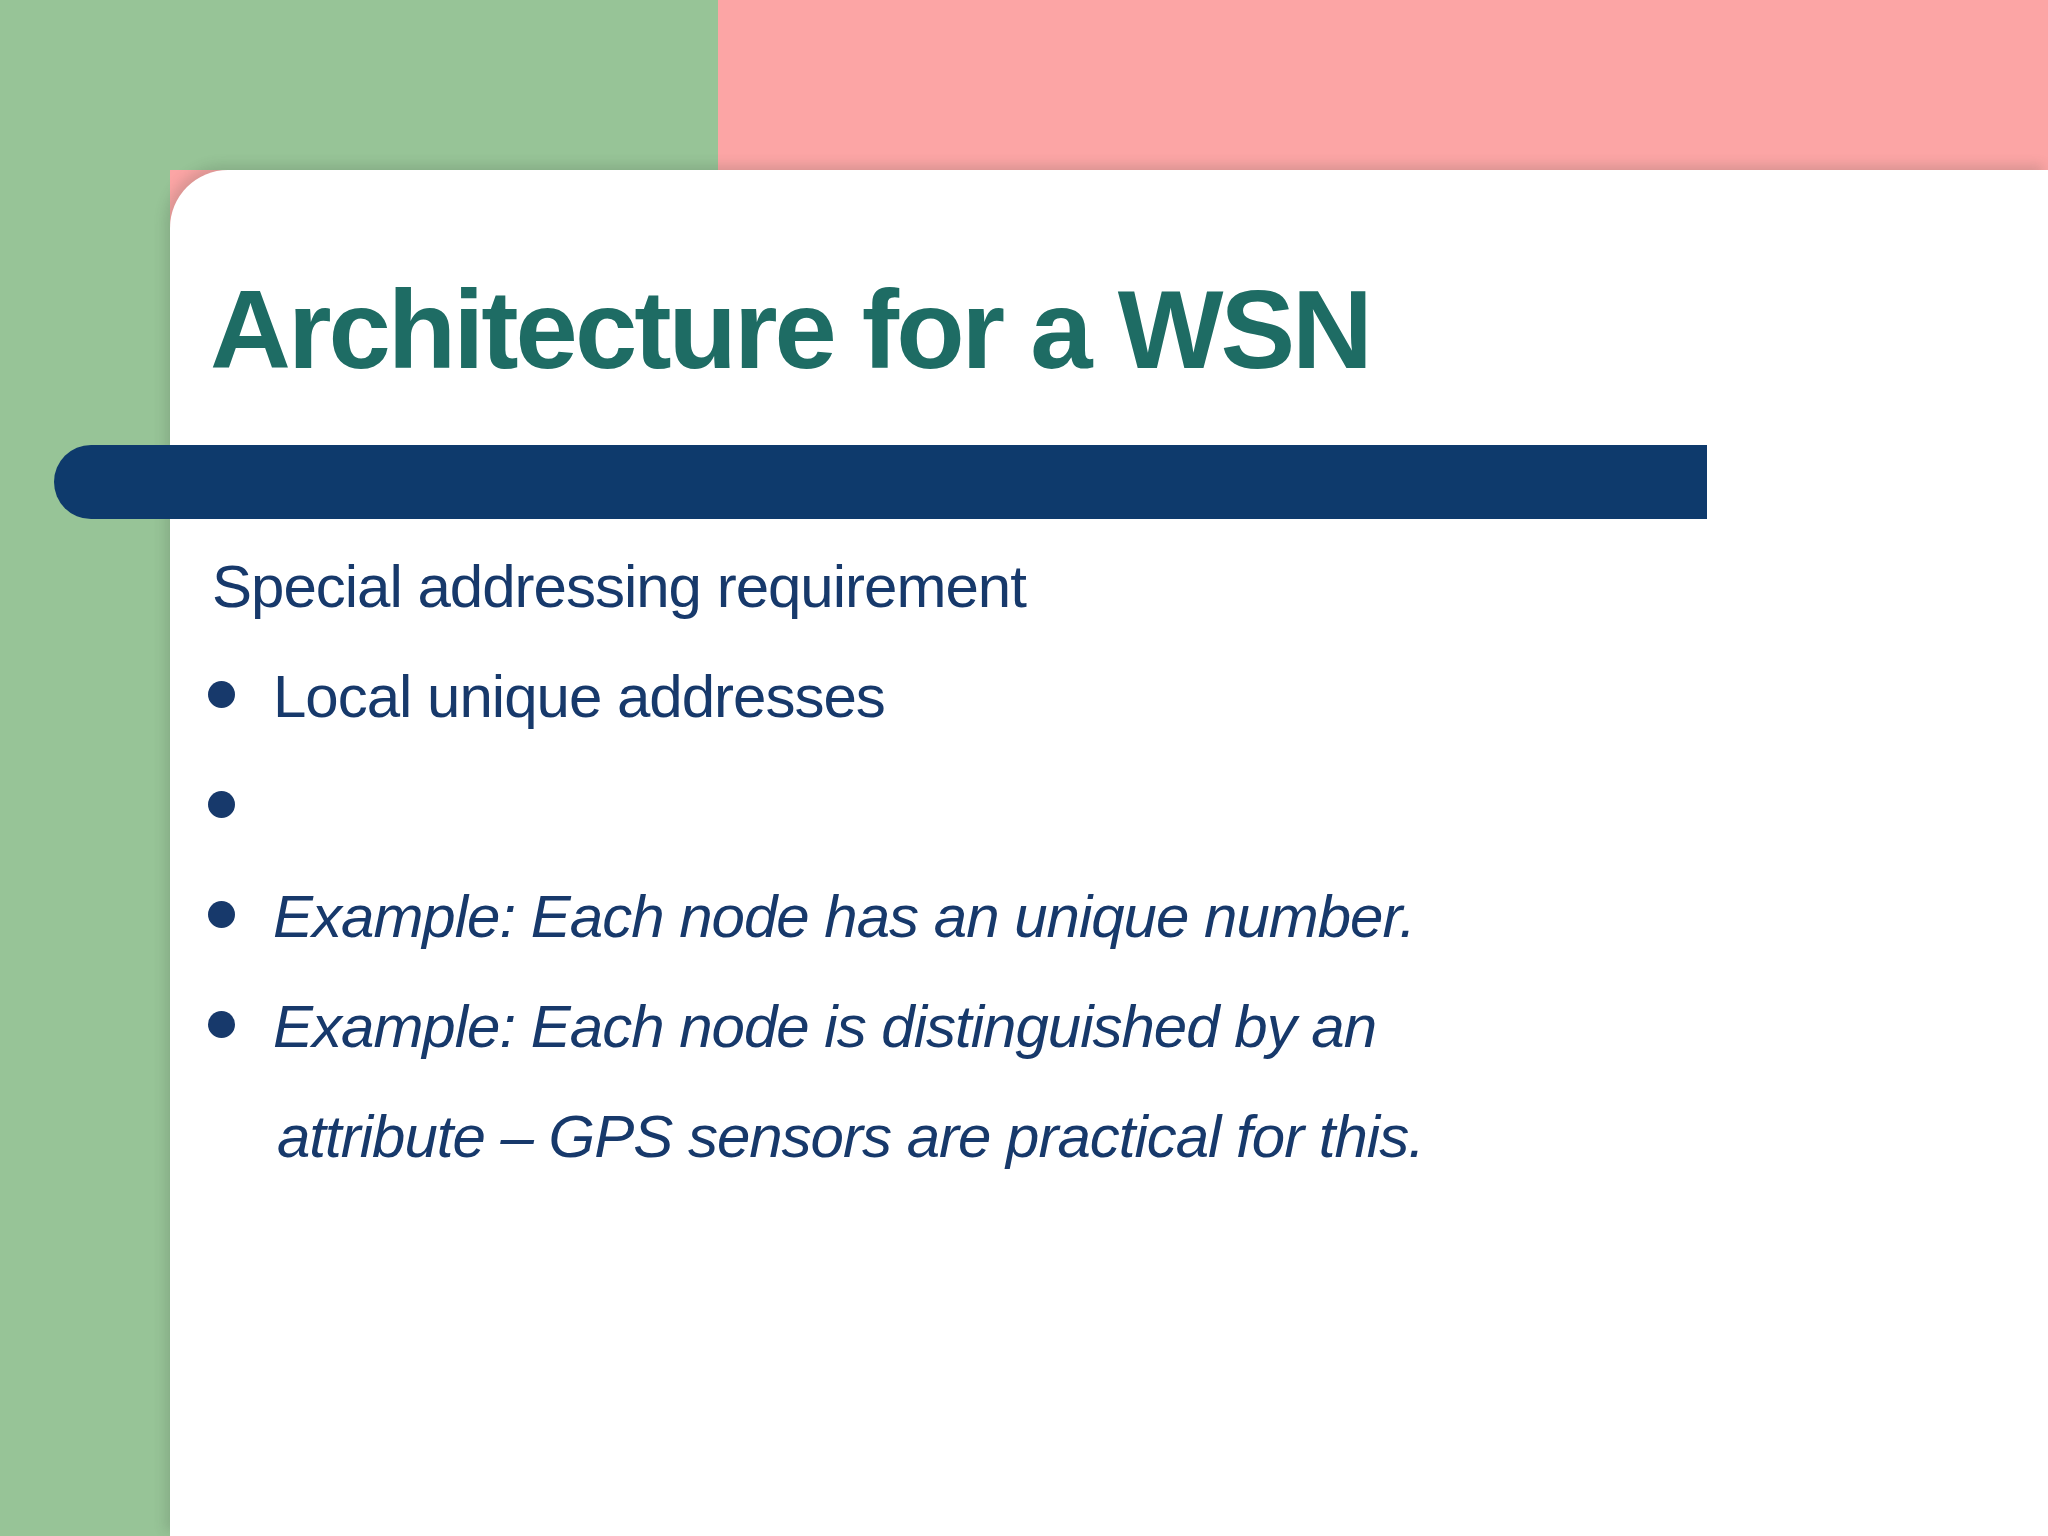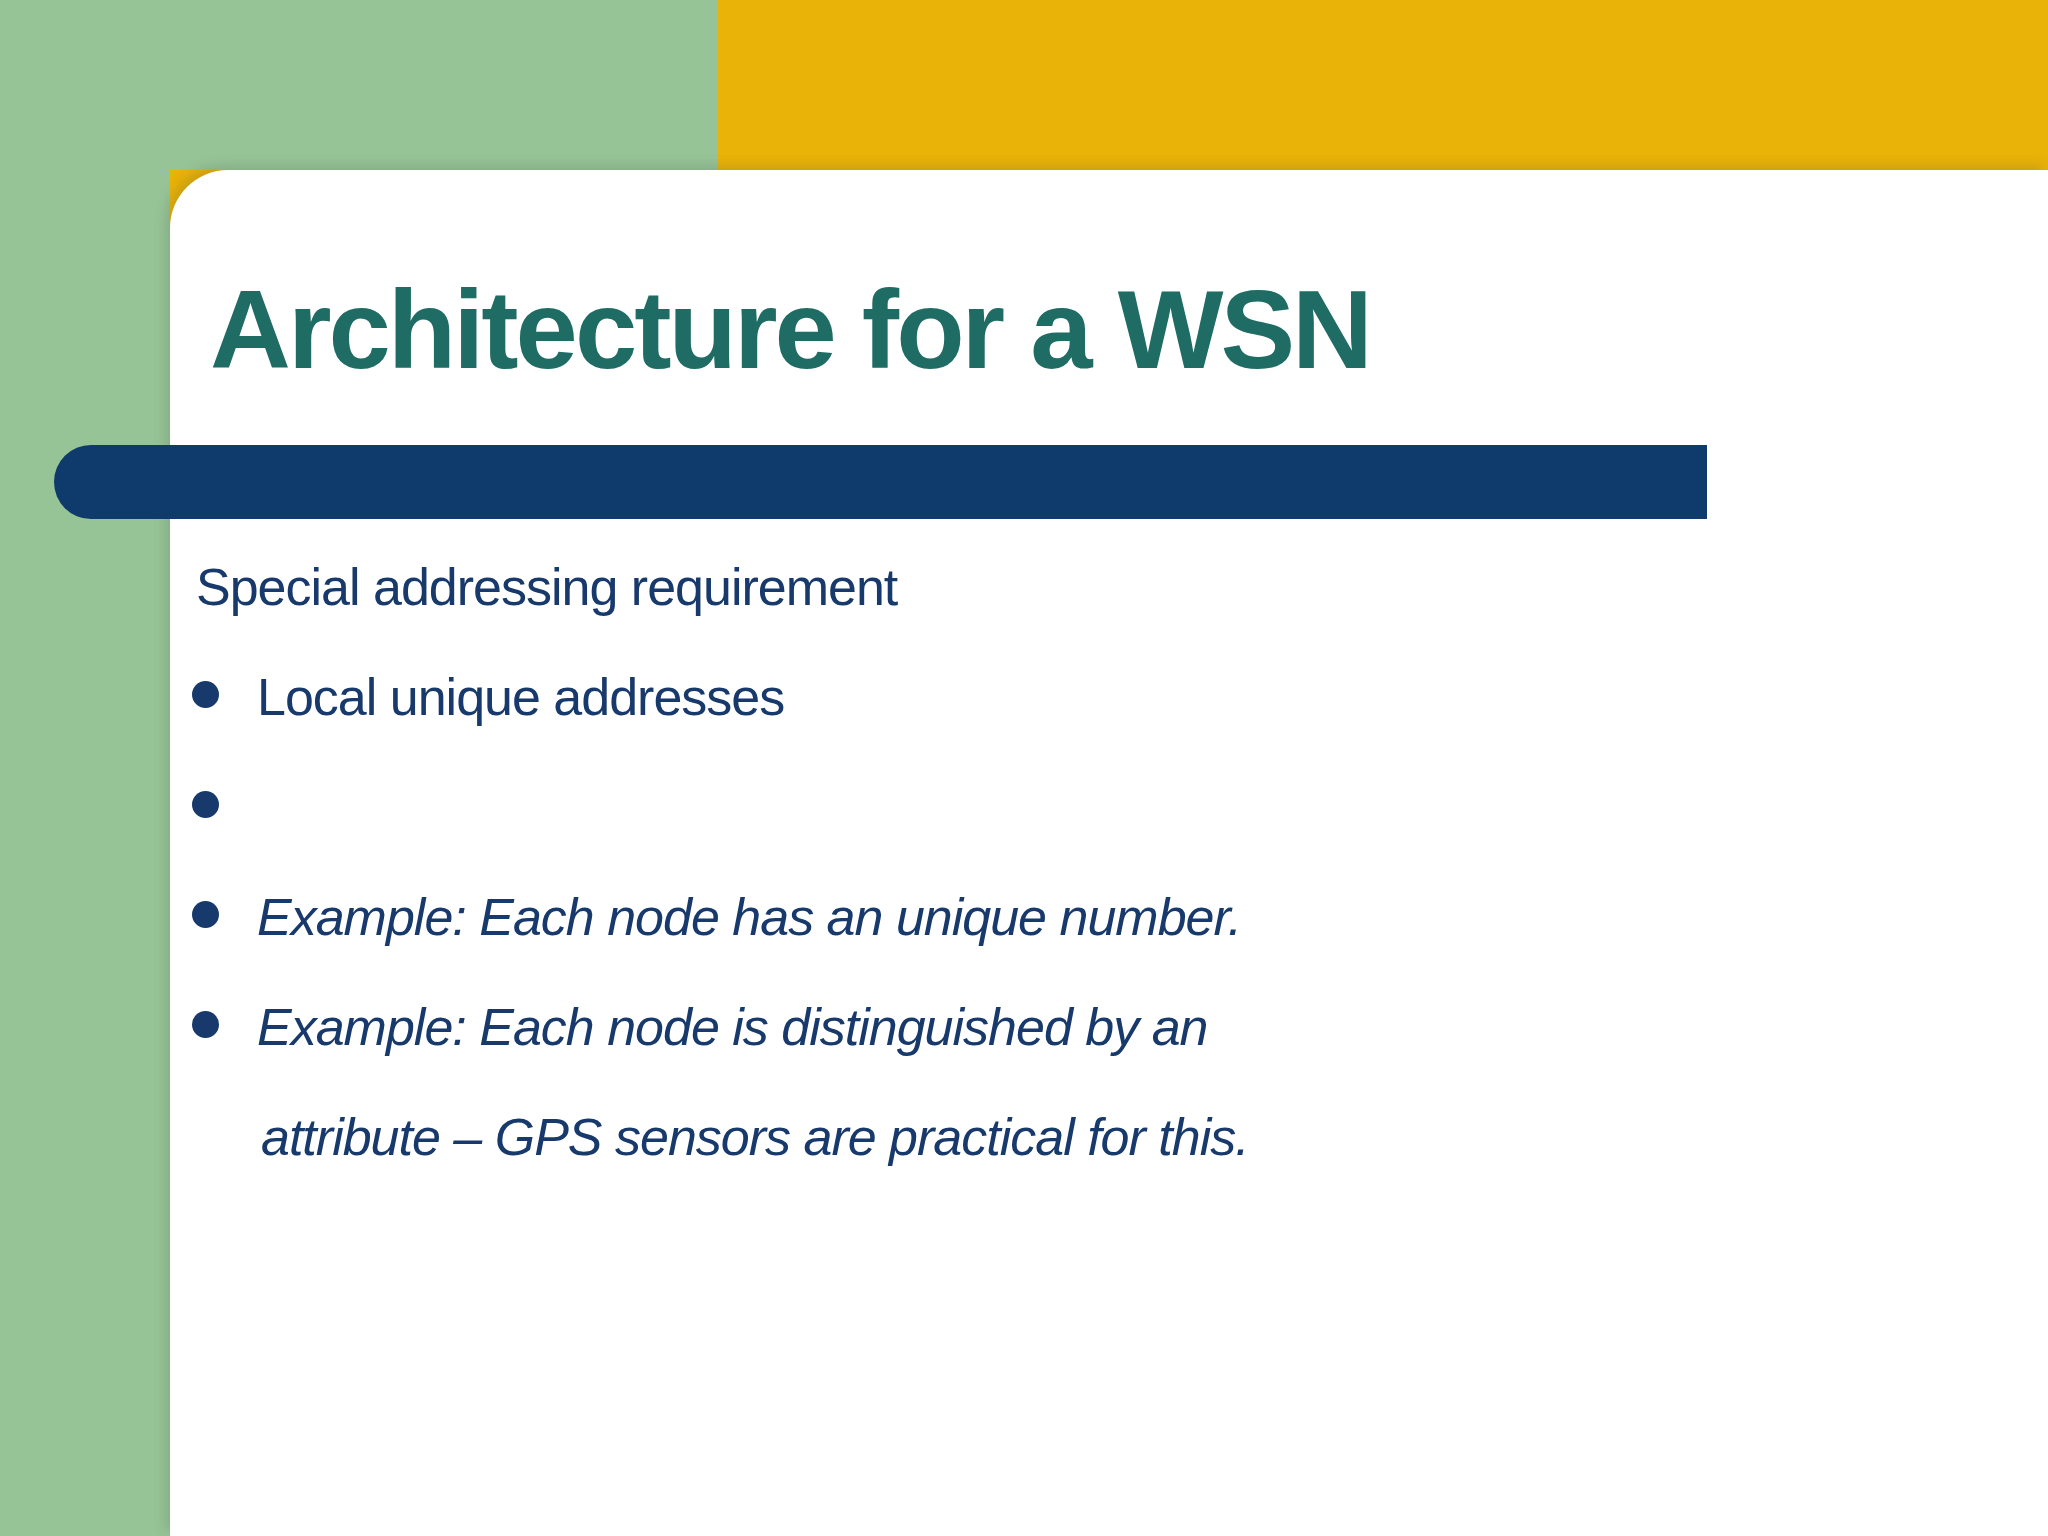--- a/index.html
+++ b/index.html
@@ -43,23 +43,23 @@
     position: absolute;
     left: 210px; top: 274px;
     font-size: 112px;
     font-weight: bold;
     letter-spacing: -3px;
     line-height: 1;
     white-space: nowrap;
   }
   .body {
     position: absolute;
-    left: 192px; top: 532px;
+    left: 208px; top: 532px;
     width: 1800px;
-    font-size: 52px;
+    font-size: 60px;
     letter-spacing: -1px;
     line-height: 110px;
   }
   .line {
     display: flex;
     align-items: flex-start;
     height: 110px;
     white-space: nowrap;
   }
   .line.plain  { padding-left: 4px; }
@@ -69,21 +69,21 @@
     flex: 0 0 auto;
     width: 27px; height: 27px;
     border-radius: 50%;
     margin-top: 39px;
     margin-right: 38px;
   }
 </style>
 </head>
 <body>
 
-<div class="slide" style="background: #eab308;">
+<div class="slide" style="background: #fca5a5;">
 
   <div class="green-top" style="background: rgb(151, 196, 151);"></div>
   <div class="green-left" style="background: rgb(151, 196, 151);"></div>
 
   <div class="card" style="background: rgb(255, 255, 255);"></div>
 
   <div class="title" style="color: rgb(30, 108, 100);">Architecture for a WSN</div>
 
   <div class="accent-bar" style="background: rgb(14, 58, 108);"></div>
 

